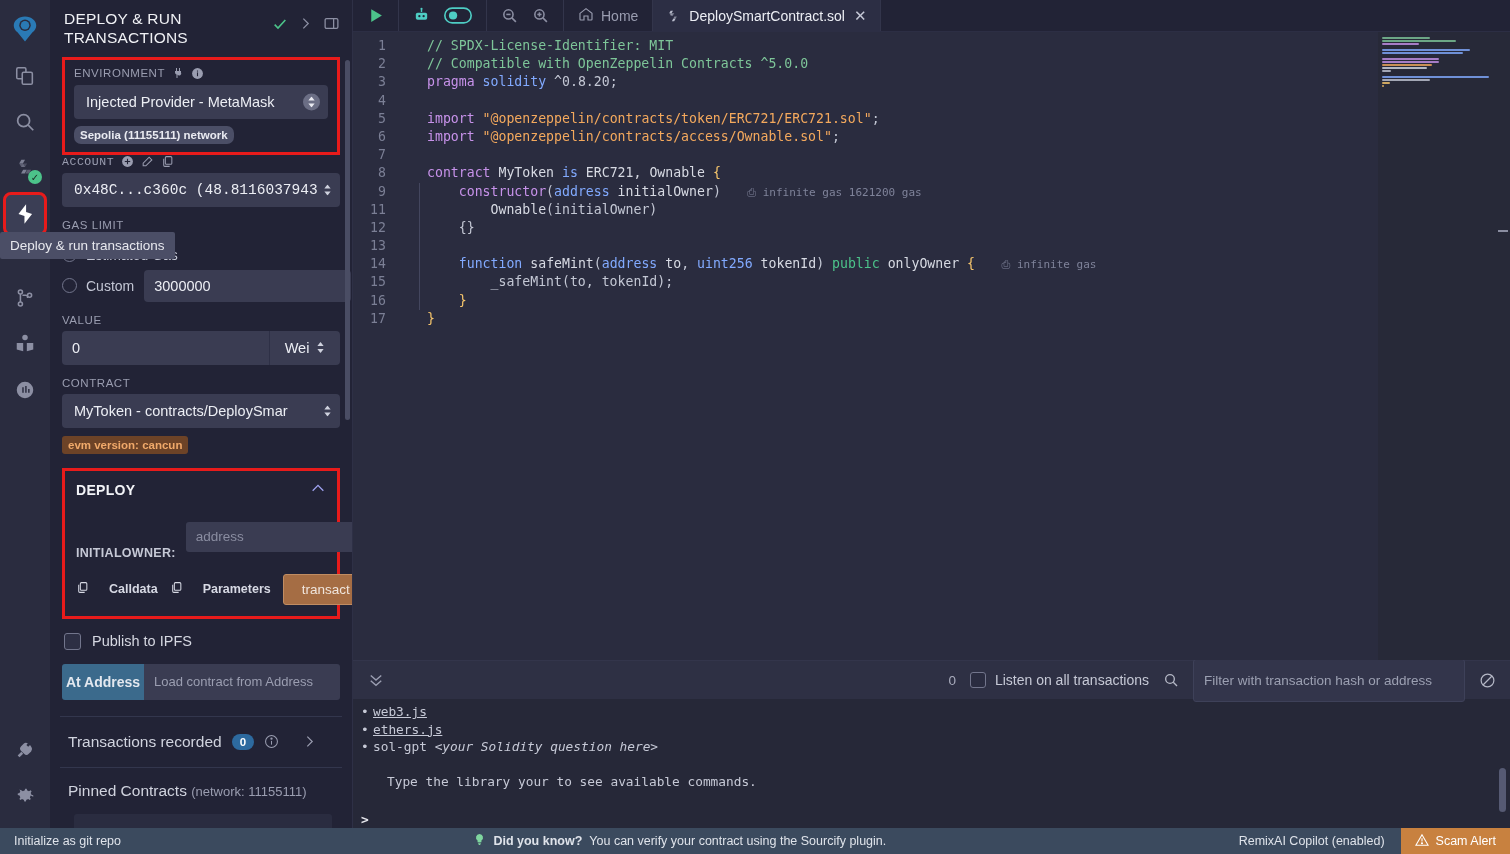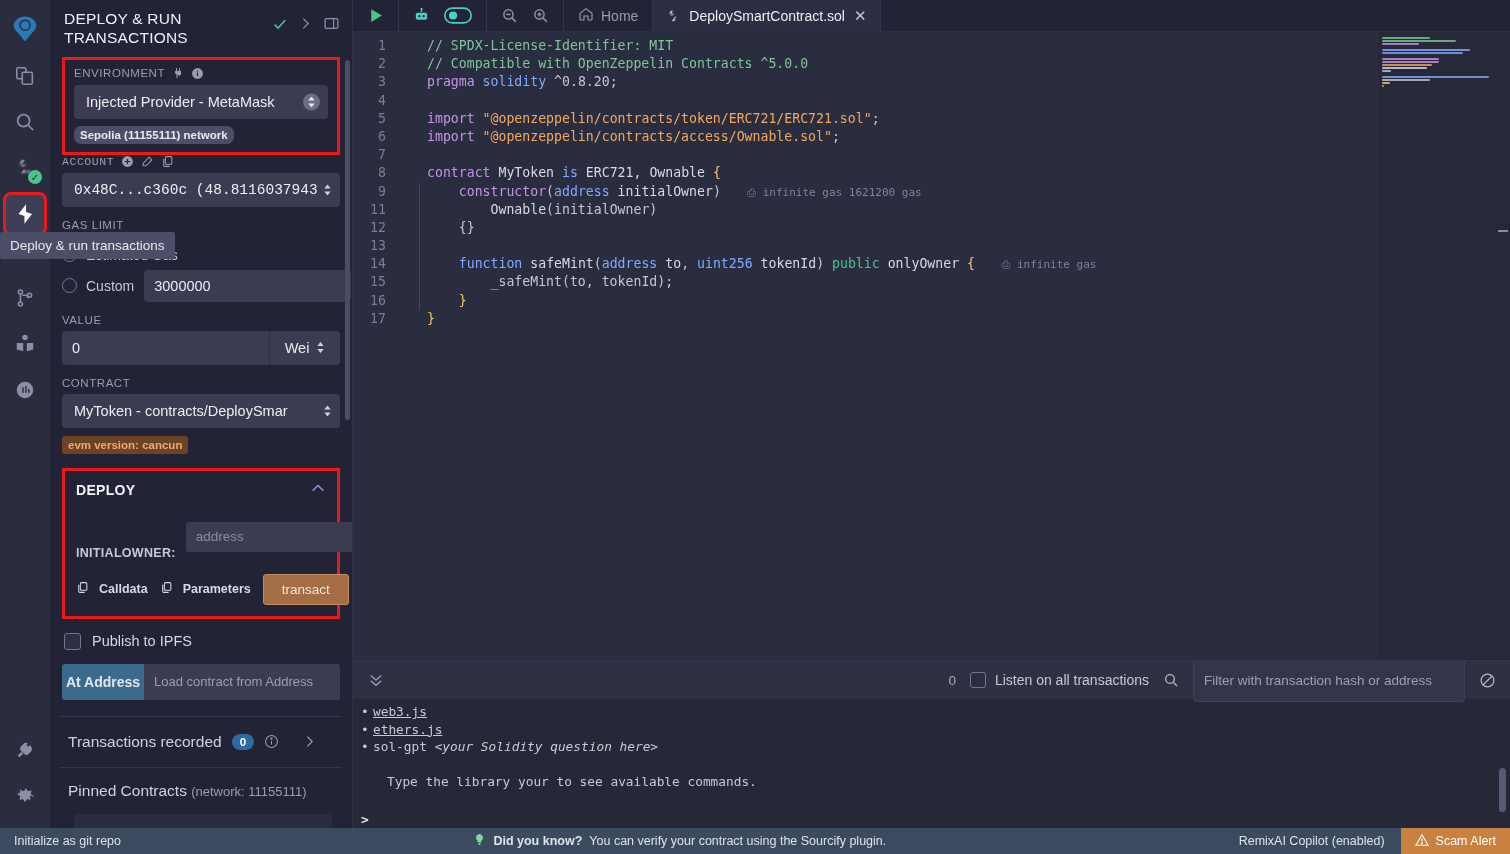--- a/index.html
+++ b/index.html
@@ -135,21 +135,21 @@
   .chev-up { color: #9fa2f0; }
   .param-row { display: flex; align-items: center; gap: 10px; margin-top: 14px; }
   .param-name { color: #c6c9d6; font-size: 12.5px; font-weight: bold; letter-spacing:.3px;margin-top:32px; }
   .param-input {
     flex: 1 1 auto; height: 30px; background: #3a3c52; border: none; border-radius: 3px;
     color: #eceef4; font-size: 13.5px; padding: 0 10px;
     font-family: "Liberation Sans", sans-serif;
   }
   .param-input::placeholder { color: #8a8da1; }
   .deploy-actions { display: flex; align-items: center; gap: 12px; margin-top: 14px; }
-  .mini-btn { display: flex; align-items: center; gap: 10px; color: #d7d9e4; font-size: 12.5px; font-weight: bold; }
+  .mini-btn { display: flex; align-items: center; gap: 20px; color: #d7d9e4; font-size: 12.5px; font-weight: bold; }
   .transact-btn {
     margin-left: auto; background: #a56d44; color: #efe5dd;
     border: 1px solid #c08c62; border-radius: 3px;
     font-size: 13.5px; padding: 7px 18px; font-family: "Liberation Sans", sans-serif;
   }
 
   .ipfs-row { display: flex; align-items: center; gap: 11px; padding: 14px 12px 0 14px; }
   .cbox { width: 17px; height: 17px; border: 1.6px solid #72758c; border-radius: 3px; background: #2d2f44; }
   .ipfs-lbl { color: #d6d8e2; font-size: 14.5px; }
 

